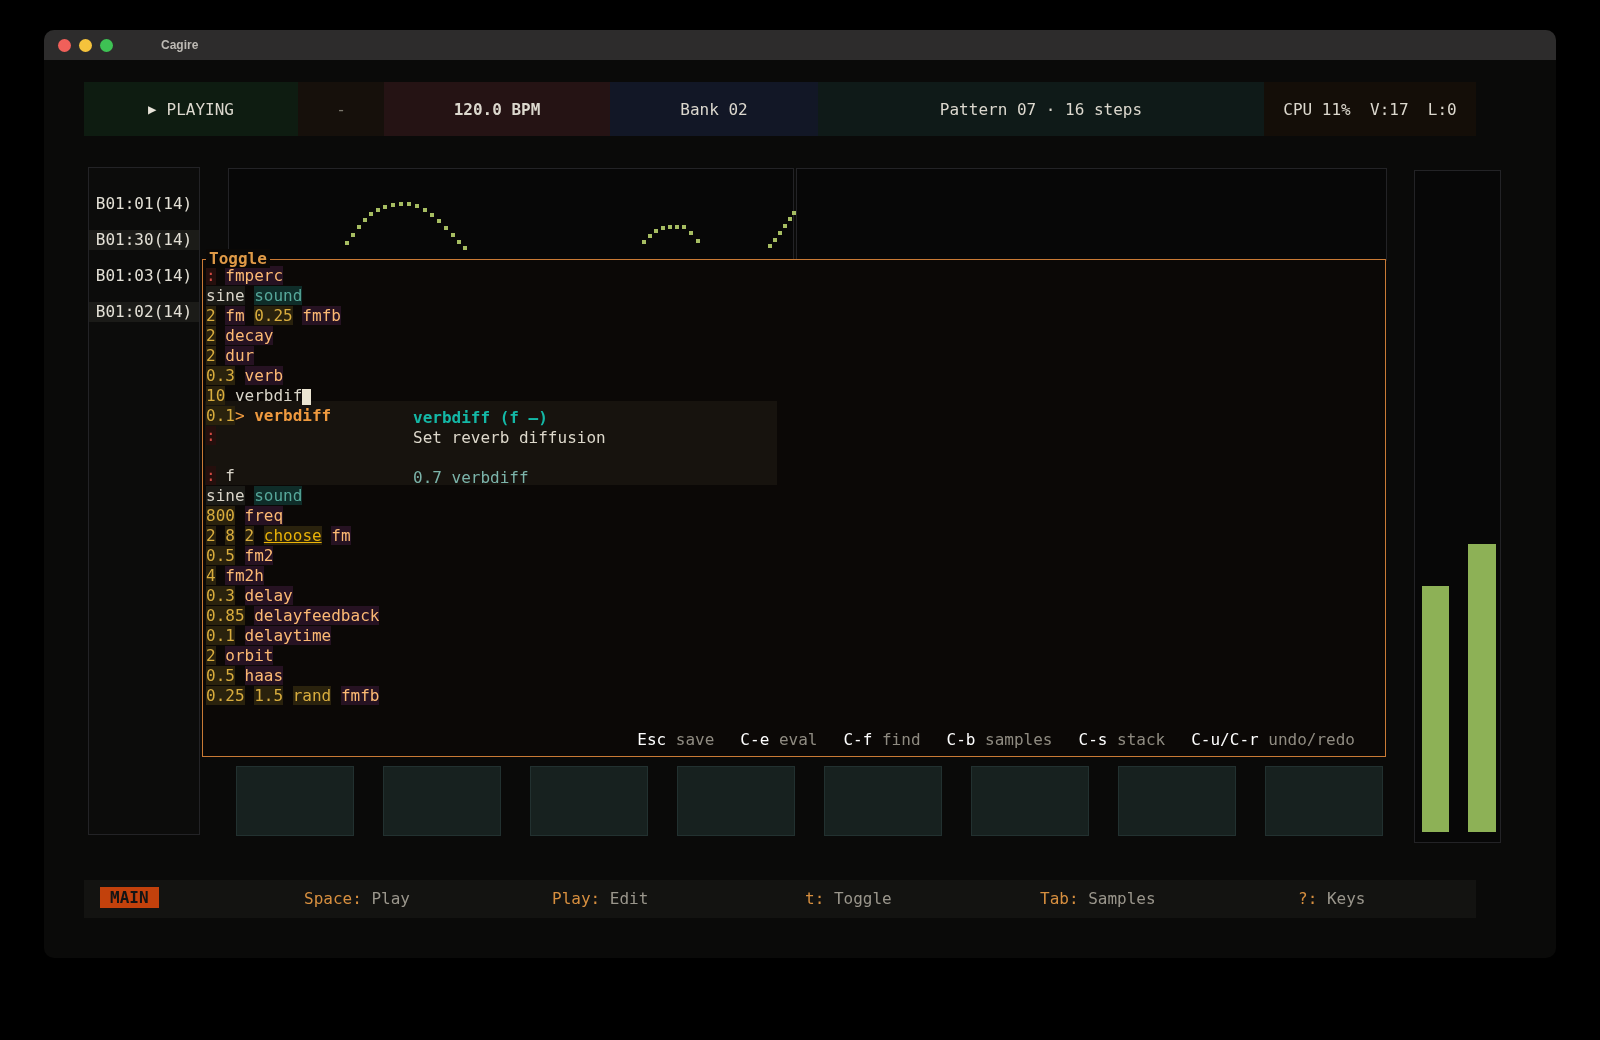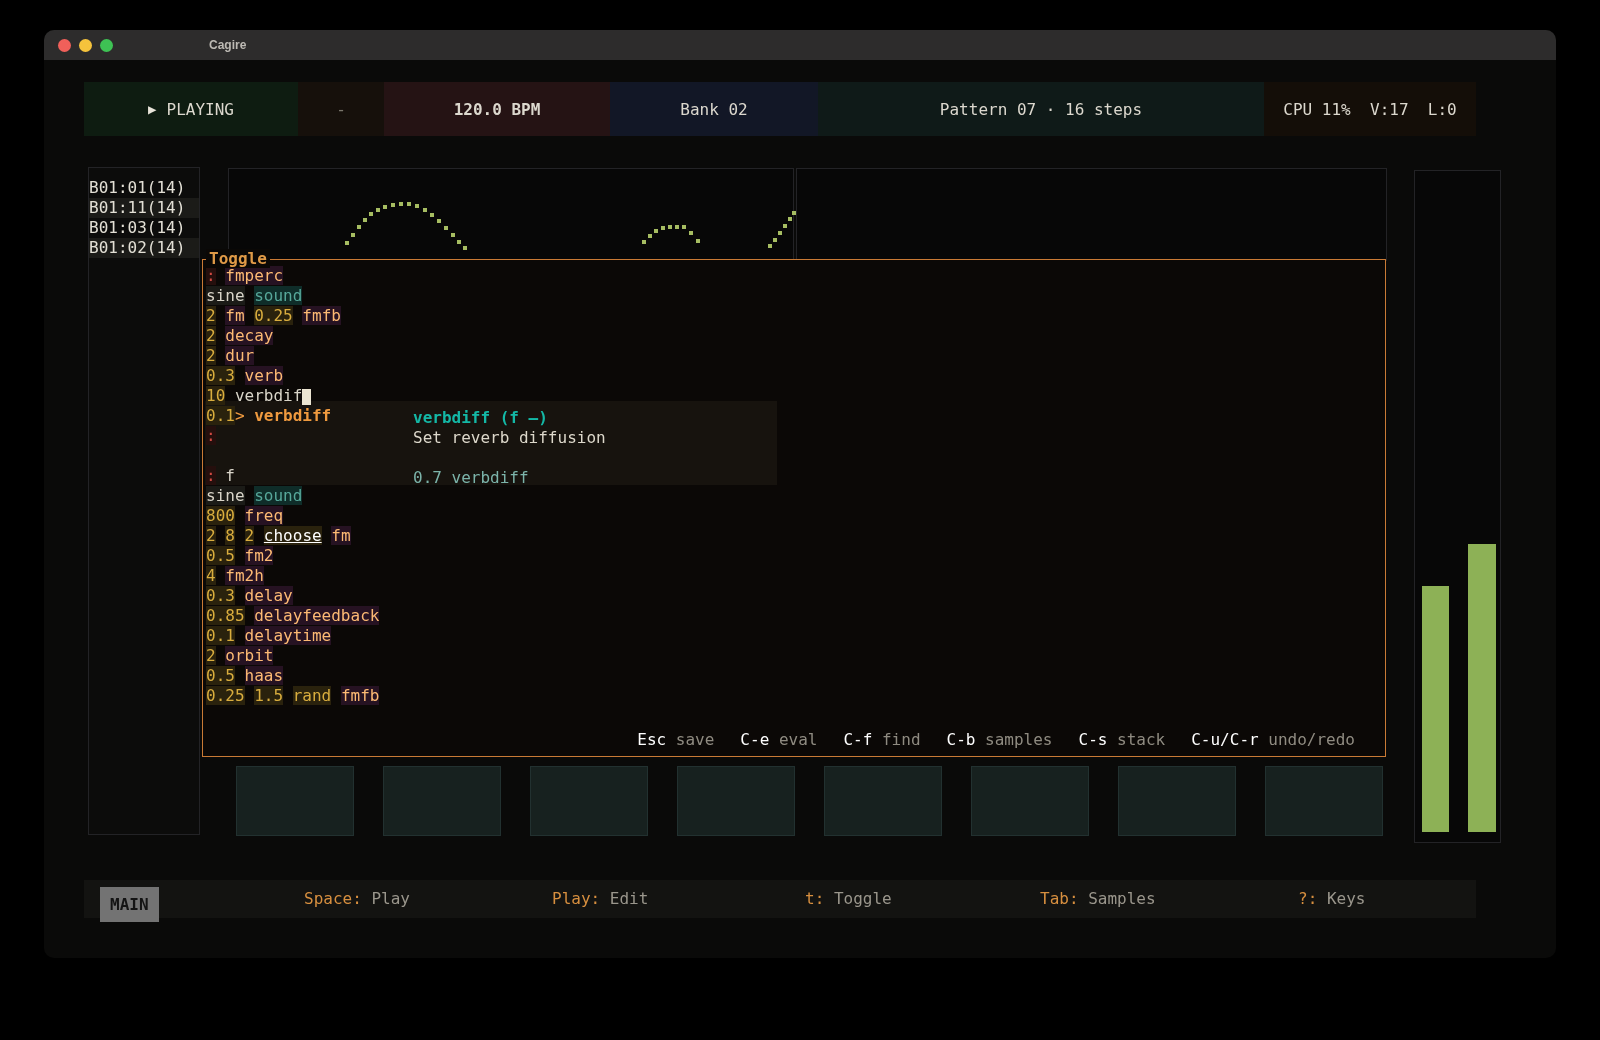--- a/index.html
+++ b/index.html
@@ -4,21 +4,21 @@
 <style>
   * { margin:0; padding:0; box-sizing:border-box; }
   html,body { background:#000; width:1600px; height:1040px; overflow:hidden; }
   #stage { position:relative; width:1600px; height:1040px; background:#000;
            font-family:"DejaVu Sans Mono", monospace; font-size:16px; color:#d9d5c9; }
 
   
   .window { position:absolute; left:44px; top:30px; width:1512px; height:928px;
             background:#0a0a09; border-radius:10px; overflow:hidden; }
   .titlebar { position:absolute; left:0; top:0; width:100%; height:30px; background:#2d2c2c;
-              display:flex; align-items:center;gap:48px; }
+              display:flex; align-items:center; }
   .lights { display:flex; gap:8px; margin-left:14px; }
   .light { width:13px; height:13px; border-radius:50%; }
   .light.red { background:#f0605a; } .light.yellow { background:#f5c33c; } .light.green { background:#3ec254; }
   .win-title { margin-left:48px; font-family:"Liberation Sans", sans-serif; font-size:12px;
                font-weight:bold; color:#bdbab4; }
 
   
   .transport { position:absolute; left:40px; top:52px; width:1392px; height:54px; display:flex; }
   .seg { height:100%; display:flex; align-items:center; justify-content:center; color:#dcd8ce; white-space:pre; }
   .seg-playing { width:214px; background:#0e1c11; }
@@ -29,21 +29,21 @@
   .seg-cpu     { width:212px; background:#140e08; }
   .play-icon { margin-right:10px; font-size:14px; color:#e8e4da; }
 
   
   .panel { position:absolute; background:#070707; border:1px solid #232326; }
   .pattern-list   { left:44px;  top:137px; width:112px; height:668px; background:#0c0c0b; }
   .viz-panel      { left:184px; top:138px; width:566px; height:93px; }
   .viz-panel2     { left:752px; top:138px; width:591px; height:93px; }
   .meter-panel    { left:1370px; top:140px; width:87px; height:673px; }
 
-  .plist-row { height:20px; line-height:20px; color:#e3e0d6; margin-top:0; }
+  .plist-row { height:20px; line-height:20px; text-align:center; color:#e3e0d6; margin-top:16px; }
   .plist-row.alt { background:#1b1b18; }
   .plist-rows { padding-top:10px; }
 
   .dot { position:absolute; width:4px; height:4px; background:#a6bd62; }
 
   .meter-bar { position:absolute; bottom:10px; background:#8db156; }
 
   
   .editor { position:absolute; left:158px; top:229px; width:1184px; height:498px;
             background:#0b0806; border:1.5px solid #c97a35; z-index:5; }
@@ -52,41 +52,41 @@
   .popup-bg { position:absolute; left:2px; top:141px; width:572px; height:84px; background:#17130e; z-index:1; }
   .code { position:absolute; left:0; top:0; right:0; padding:6px 0 0 3px; z-index:2; }
   .cline { height:20px; line-height:20px; white-space:pre; }
   .tk-num   { color:#d9ad3e; background:#2a220d; }
   .tk-ident { color:#fdba74; background:#261222; }
   .tk-builtin { color:#57a89a; background:#0f2d29; }
   .tk-plain { color:#d9d5c9; background:#1b1b17; }
   .tk-plain-nobg { color:#d9d5c9; }
   .tk-punct { color:#d14b42; background:#250f0d; }
   .tk-func  { color:#d9ad3e; background:#2a220d; }
-  .tk-func-underline { color:#ffffff; background:#2a220d; text-decoration:underline;text-align:center; }
+  .tk-func-underline { color:#eab308; background:#2a220d; text-decoration:underline;text-align:center; }
   .tk-selected { color:#ef9a3f; font-weight:bold; }
   .tk-marker { color:#ef9a3f; }
   .tk-cursor { display:inline-block; width:9px; height:16px; background:#ece5d2; vertical-align:middle; }
   .doc-line { position:absolute; left:210px; white-space:pre; z-index:3; }
   .doc-title { color:#14b8a6; font-weight:bold; }
   .doc-body { color:#ddd8cb; }
   .doc-example { color:#7cb4aa; }
   .editor-help { position:absolute; right:30px; bottom:7px; z-index:3; white-space:pre; }
   .ehelp-key { color:#ffffff; } .ehelp-lbl { color:#8f8b81; }
   .ehelp-item { margin-left:26px; } .ehelp-item:first-child { margin-left:0; }
 
   
   .pads { position:absolute; left:192px; top:736px; width:1147px; height:70px;
           display:flex; justify-content:space-between; }
   .pad { width:118px; height:70px; background:#17211f; border:1px solid #223130; }
 
   
   .bottombar { position:absolute; left:40px; top:850px; width:1392px; height:38px; background:#131311; }
-  .mode-badge { position:absolute; left:16px; top:7px; background:#737373; color:#141414;
-                font-weight:bold; padding:8px 10px; }
+  .mode-badge { position:absolute; left:16px; top:7px; background:#c2410c; color:#141414;
+                font-weight:bold; padding:1px 10px; }
   .bb-item { position:absolute; top:9px; white-space:pre; }
   .bb-key { color:#d78f3f; } .bb-lbl { color:#9a968c; }
 </style>
 </head>
 <body>
 
 <div id="stage">
   <div class="window">
 
     <div class="titlebar">
@@ -106,21 +106,21 @@
       <div class="seg seg-dash">-</div>
       <div class="seg seg-bpm">120.0 BPM</div>
       <div class="seg seg-bank">Bank 02</div>
       <div class="seg seg-pattern">Pattern 07 · 16 steps</div>
       <div class="seg seg-cpu">CPU 11%  V:17  L:0</div>
     </div>
 
     <div class="panel pattern-list">
       <div class="plist-rows">
           <div class="plist-row">B01:01(14)</div>
-          <div class="plist-row alt">B01:11(14)</div>
+          <div class="plist-row alt">B01:30(14)</div>
           <div class="plist-row">B01:03(14)</div>
           <div class="plist-row alt">B01:02(14)</div>
         </div>
     </div>
 
     <div class="panel viz-panel">
         <span class="dot" style="left: 116px; top: 72px;"></span>
         <span class="dot" style="left: 122px; top: 64px;"></span>
         <span class="dot" style="left: 128px; top: 56px;"></span>
         <span class="dot" style="left: 134px; top: 49px;"></span>

